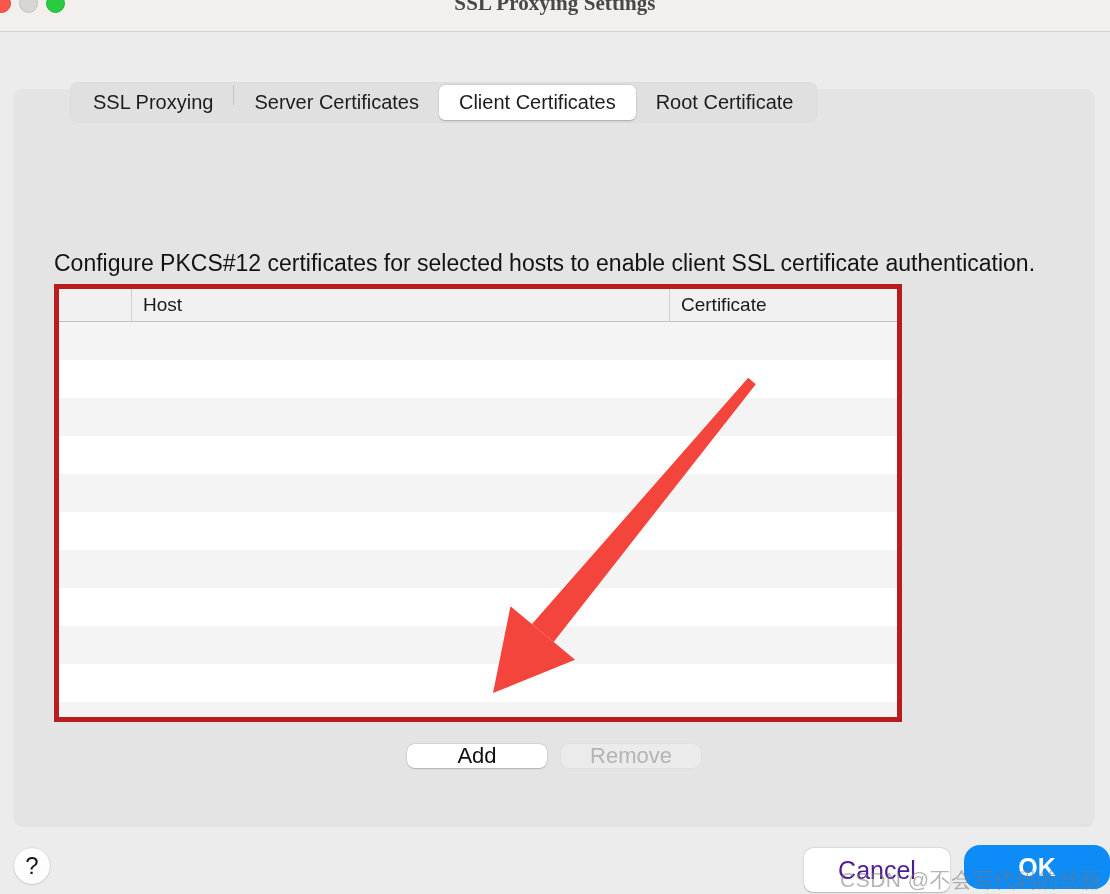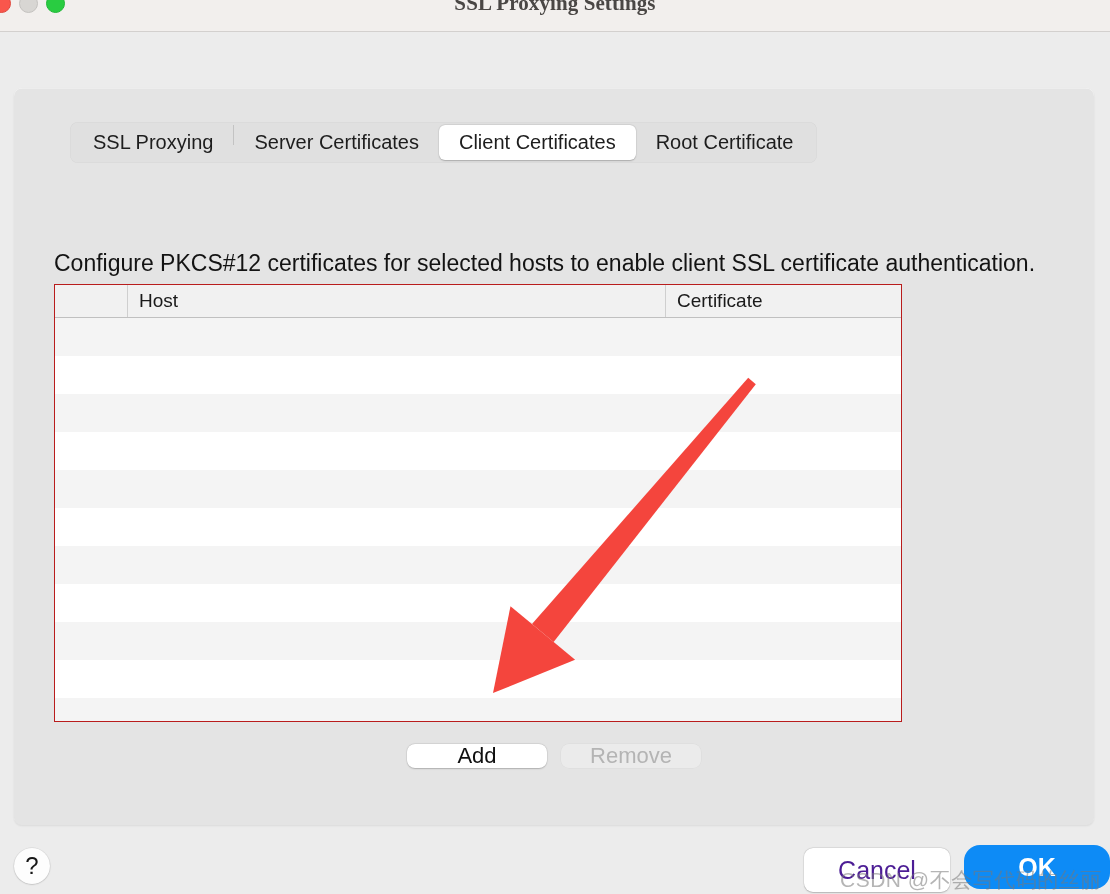--- a/index.html
+++ b/index.html
@@ -73,21 +73,20 @@
     left: 70px;
     top: 50px;
     height: 41px;
     background: #e0e0e0;
     border-radius: 8px;
     display: flex;
     align-items: flex-start;
     padding: 3px;
     box-sizing: border-box;
     box-shadow: inset 0 0 0 0.5px rgba(0,0,0,0.04);
-    margin-top: 40px;
   }
   .tab {
     position: relative;
     height: 35px;
     padding: 0 20px;
     display: flex;
     align-items: center;
     justify-content: center;
     font-size: 20px;
     color: #1d1d1d;
@@ -131,21 +130,21 @@
   }
 
   
   .table {
     position: absolute;
     left: 40px;
     top: 196px;
     width: 848px;
     height: 438px;
     background: #7dd3fc;
-    border: 1px solid #b91c1c;
+    border: 5px solid #b91c1c;
     box-sizing: border-box;
     overflow: hidden;
   }
   .thead {
     display: flex;
     height: 33px;
     background: #f1f1f1;
     border-bottom: 1px solid #c0c0c0;
     box-sizing: border-box;
   }

